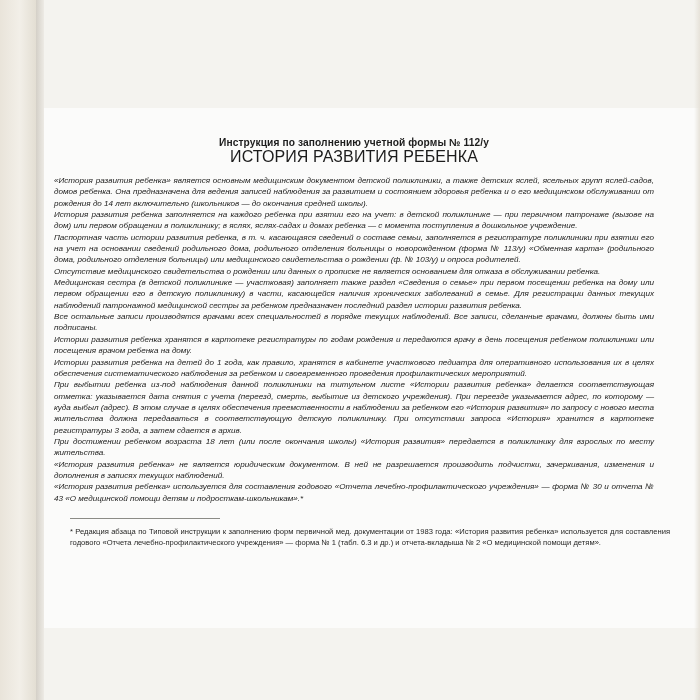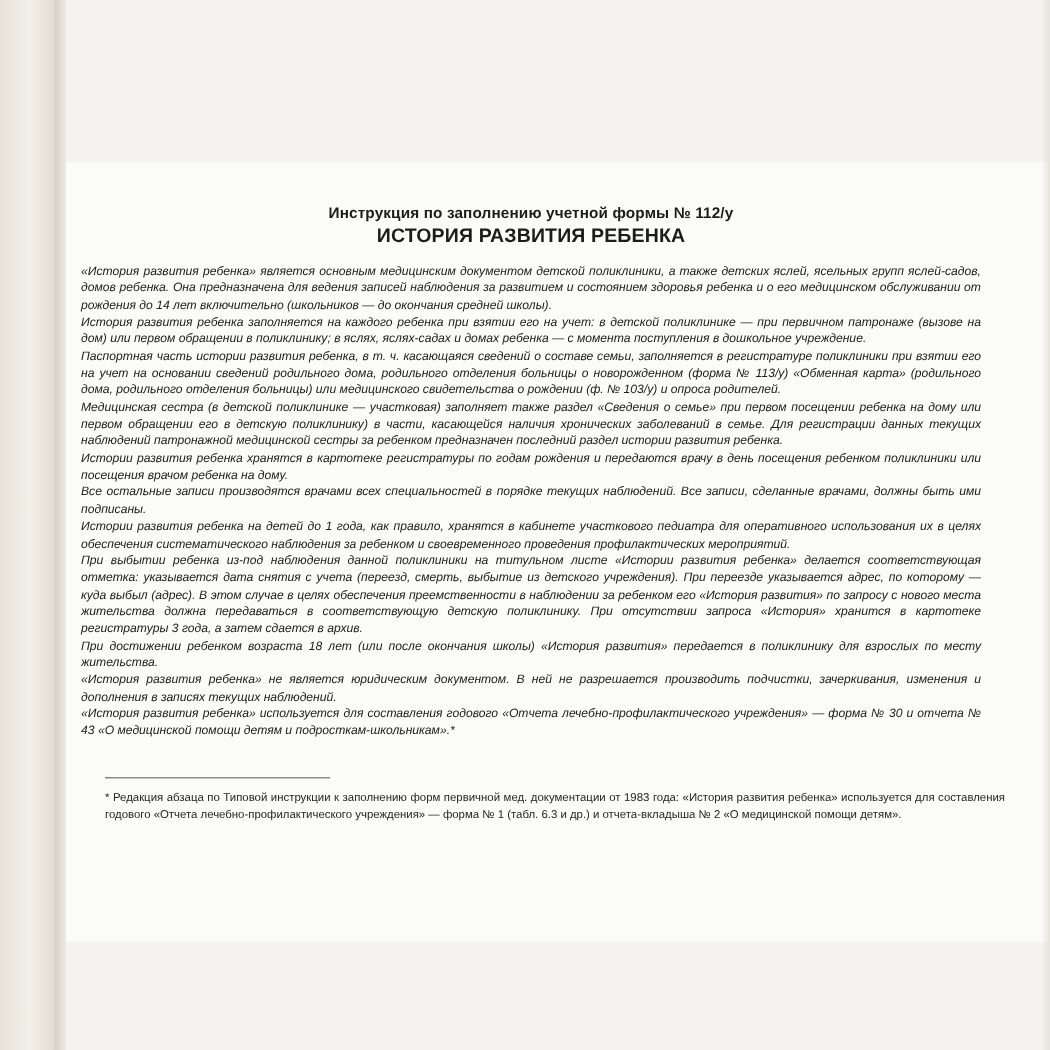--- a/index.html
+++ b/index.html
@@ -77,22 +77,22 @@
     margin-bottom: 11px;
   }
   .title-line1 {
     font-size: 10.2px;
     font-weight: bold;
     color: #1c1c1c;
     letter-spacing: 0.1px;
     line-height: 14px;
   }
   .title-line2 {
-    font-size: 13px;
-    font-weight: bold;
+    font-size: 16px;
+    font-weight: normal;
     color: #1c1c1c;
     letter-spacing: 0.1px;
     line-height: 14px;
   }
   p.para {
     margin: 0 0 0 0;
     font-size: 8.1px;
     line-height: 11.35px;
     color: #20201f;
     text-align: justify;
@@ -143,23 +143,24 @@
 
       <div class="content">
         <div class="title-block">
           <div class="title-line1">Инструкция по заполнению учетной формы № 112/у</div>
           <div class="title-line2">ИСТОРИЯ РАЗВИТИЯ РЕБЕНКА</div>
         </div>
 
         <p class="para">«История развития ребенка» является основным медицинским документом детской поликлиники, а также детских яслей, ясельных групп яслей-садов, домов ребенка. Она предназначена для ведения записей наблюдения за развитием и состоянием здоровья ребенка и о его медицинском обслуживании от рождения до 14 лет включительно (школьников — до окончания средней школы).</p>
         <p class="para">История развития ребенка заполняется на каждого ребенка при взятии его на учет: в детской поликлинике — при первичном патронаже (вызове на дом) или первом обращении в поликлинику; в яслях, яслях-садах и домах ребенка — с момента поступления в дошкольное учреждение.</p>
         <p class="para">Паспортная часть истории развития ребенка, в т. ч. касающаяся сведений о составе семьи, заполняется в регистратуре поликлиники при взятии его на учет на основании сведений родильного дома, родильного отделения больницы о новорожденном (форма № 113/у) «Обменная карта» (родильного дома, родильного отделения больницы) или медицинского свидетельства о рождении (ф. № 103/у) и опроса родителей.</p>
+        <p class="para">Отсутствие медицинского свидетельства о рождении или данных о прописке не является основанием для отказа в обслуживании ребенка.</p>
         <p class="para">Медицинская сестра (в детской поликлинике — участковая) заполняет также раздел «Сведения о семье» при первом посещении ребенка на дому или первом обращении его в детскую поликлинику) в части, касающейся наличия хронических заболеваний в семье. Для регистрации данных текущих наблюдений патронажной медицинской сестры за ребенком предназначен последний раздел истории развития ребенка.</p>
+        <p class="para">Все остальные записи производятся врачами всех специальностей в порядке текущих наблюдений. Все записи, сделанные врачами, должны быть ими подписаны.</p>
         <p class="para">Истории развития ребенка хранятся в картотеке регистратуры по годам рождения и передаются врачу в день посещения ребенком поликлиники или посещения врачом ребенка на дому.</p>
-        <p class="para">Все остальные записи производятся врачами всех специальностей в порядке текущих наблюдений. Все записи, сделанные врачами, должны быть ими подписаны.</p>
         <p class="para">Истории развития ребенка на детей до 1 года, как правило, хранятся в кабинете участкового педиатра для оперативного использования их в целях обеспечения систематического наблюдения за ребенком и своевременного проведения профилактических мероприятий.</p>
         <p class="para">При выбытии ребенка из-под наблюдения данной поликлиники на титульном листе «Истории развития ребенка» делается соответствующая отметка: указывается дата снятия с учета (переезд, смерть, выбытие из детского учреждения). При переезде указывается адрес, по которому — куда выбыл (адрес). В этом случае в целях обеспечения преемственности в наблюдении за ребенком его «История развития» по запросу с нового места жительства должна передаваться в соответствующую детскую поликлинику. При отсутствии запроса «История» хранится в картотеке регистратуры 3 года, а затем сдается в архив.</p>
         <p class="para">При достижении ребенком возраста 18 лет (или после окончания школы) «История развития» передается в поликлинику для взрослых по месту жительства.</p>
         <p class="para">«История развития ребенка» не является юридическим документом. В ней не разрешается производить подчистки, зачеркивания, изменения и дополнения в записях текущих наблюдений.</p>
         <p class="para">«История развития ребенка» используется для составления годового «Отчета лечебно-профилактического учреждения» — форма № 30 и отчета № 43 «О медицинской помощи детям и подросткам-школьникам».*</p>
       </div>
 
       <div class="footnote-wrap">
         <div class="divider"></div>
         <p class="footnote">* Редакция абзаца по Типовой инструкции к заполнению форм первичной мед. документации от 1983 года: «История развития ребенка» используется для составления годового «Отчета лечебно-профилактического учреждения» — форма № 1 (табл. 6.3 и др.) и отчета-вкладыша № 2 «О медицинской помощи детям».</p>

